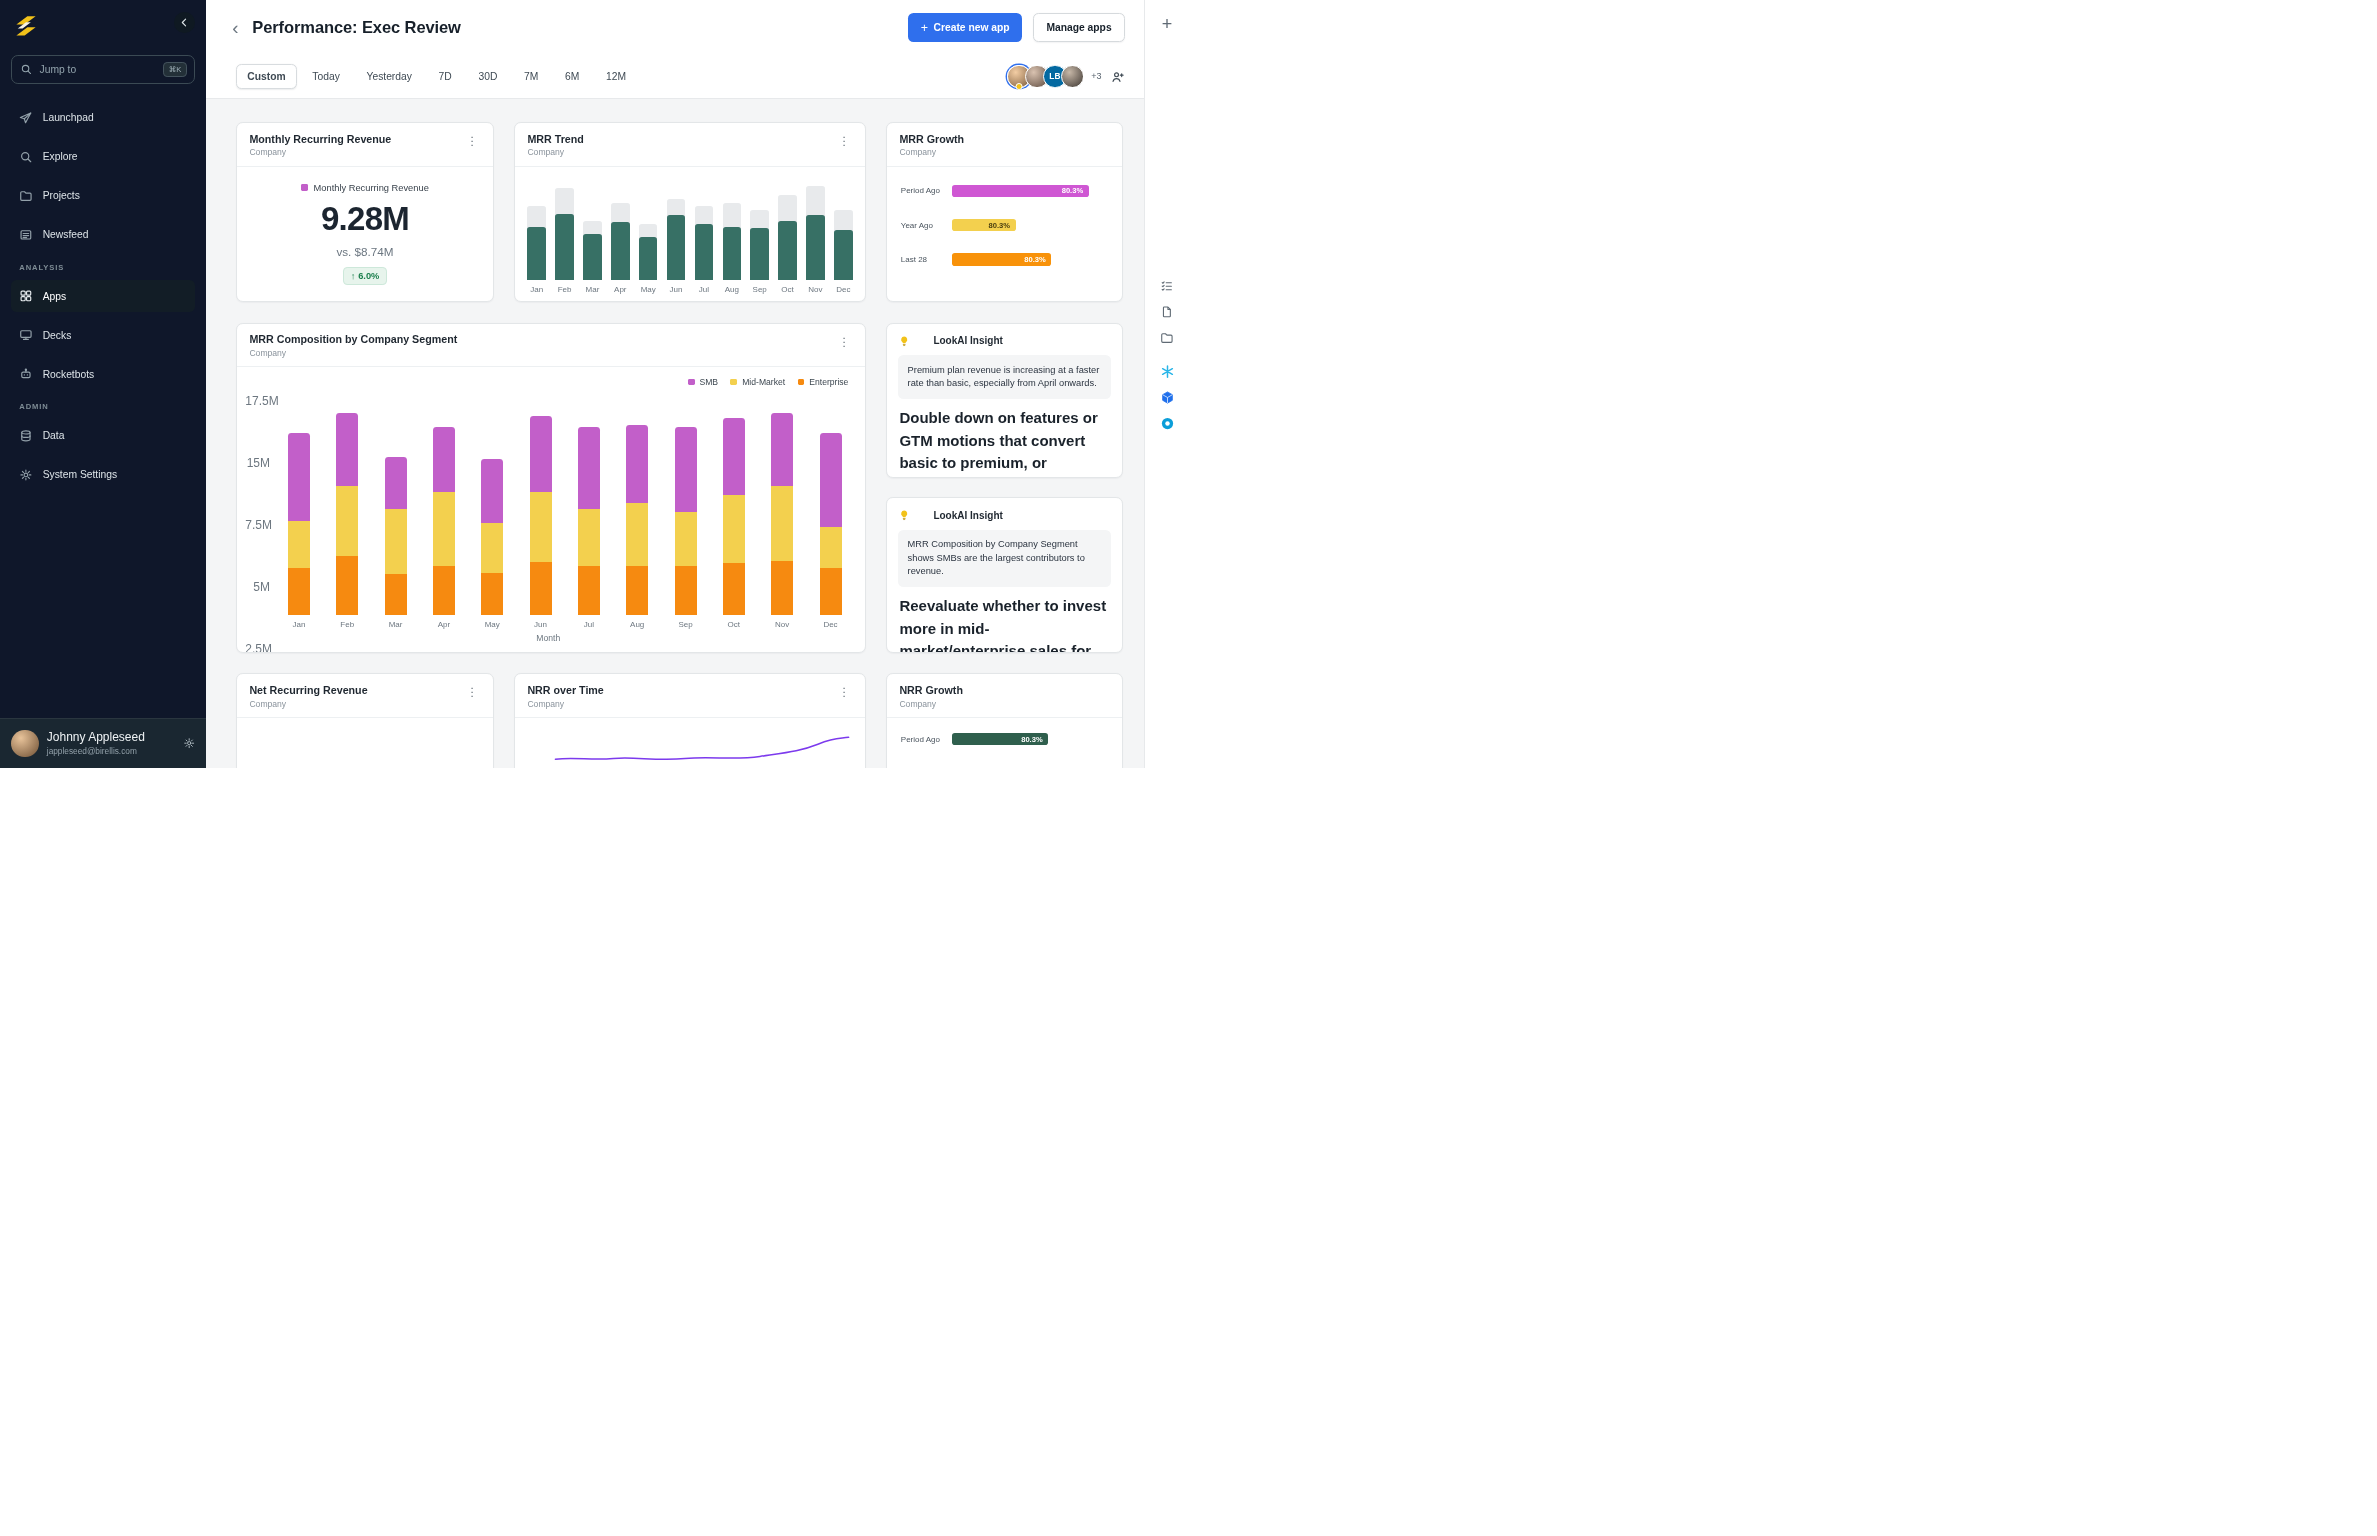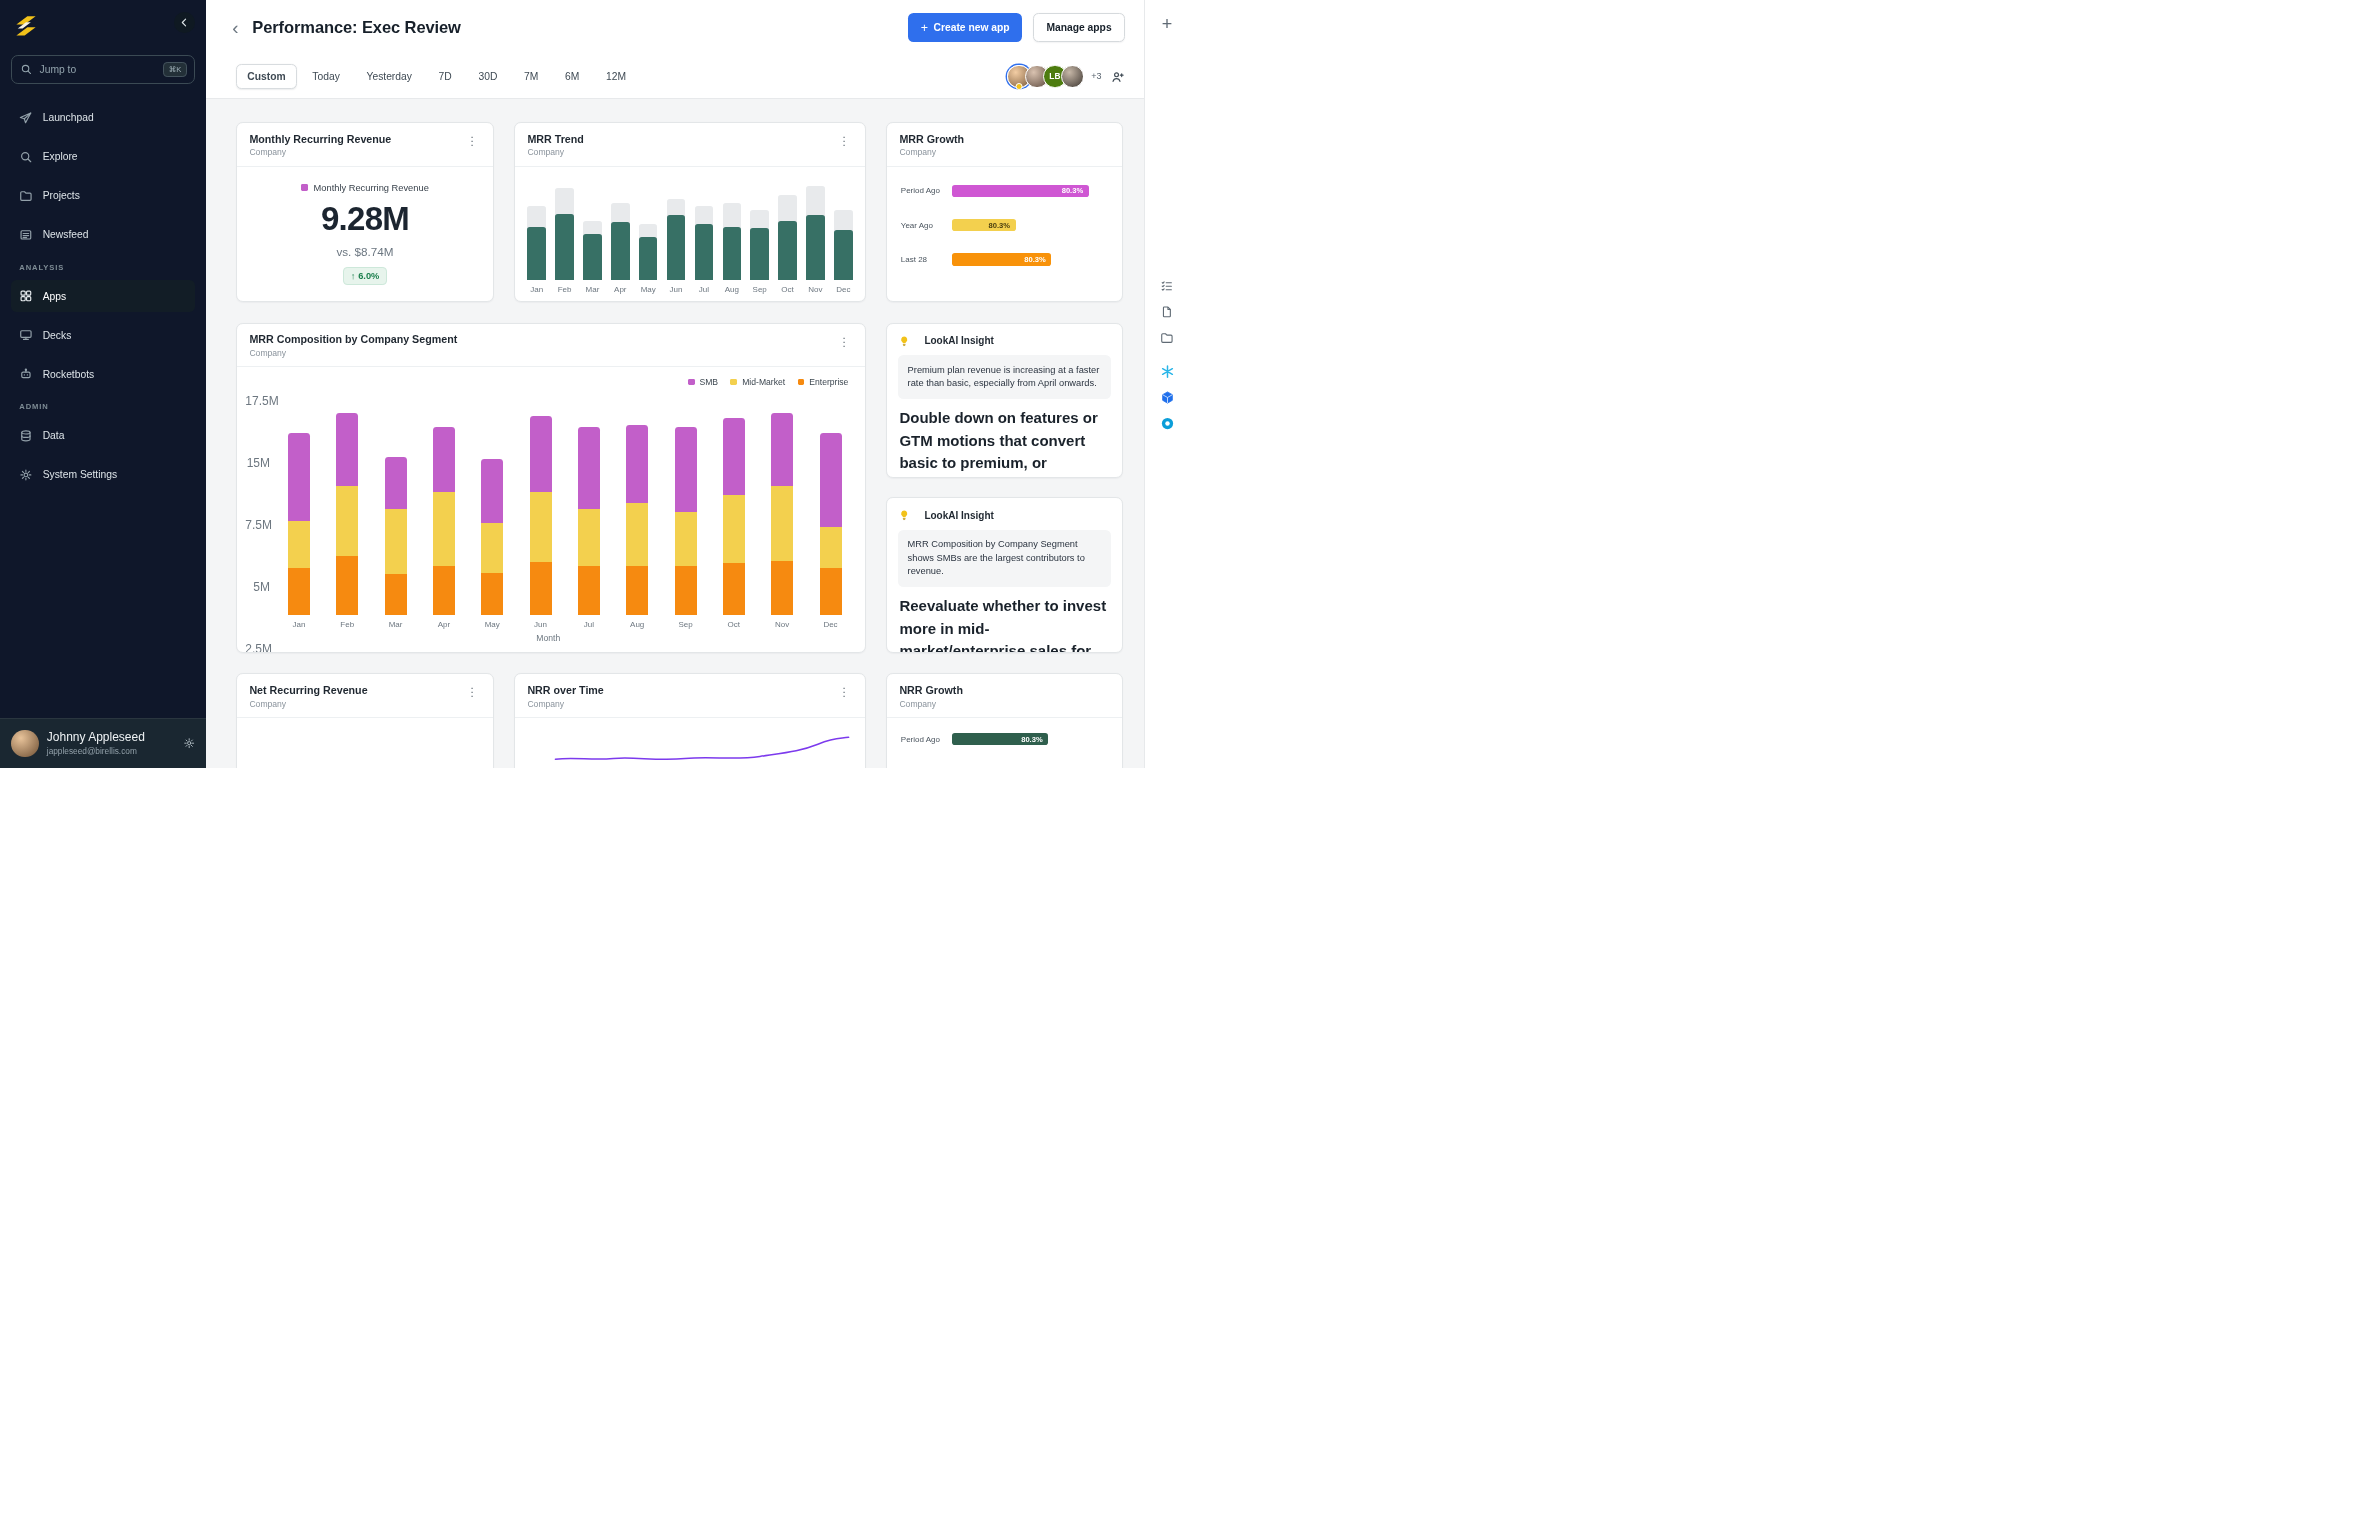--- a/index.html
+++ b/index.html
@@ -40,21 +40,21 @@
   .tabs { display:flex; align-items:center; gap:4.1px; }
   .tab { font-size:10.3px; color:#3f4a54; padding:6.2px 10.3px; border-radius:5.5px; border:0.7px solid transparent; }
   .tab.active { border-color:#d8dcdf; background:#fff; font-weight:bold; box-shadow:0 0.7px 1.4px rgba(16,24,40,.08); }
   .filterbar .spacer { flex:1; }
   .avatars { display:flex; align-items:center; }
   .av { width:23.4px; height:23.4px; border-radius:50%; border:1.4px solid #fff; margin-left:-5.5px; position:relative; }
   .av.first { margin-left:0; box-shadow:0 0 0 1.4px #2f6fed; }
   .av.first .crown { position:absolute; bottom:-2.8px; left:50%; transform:translateX(-50%); width:6.9px; height:6.9px; border-radius:50%; background:#f2c21a; border:1.4px solid #fff; }
   .av1 { background:radial-gradient(circle at 35% 30%, #f3cda4, #7a5a3a); }
   .av2 { background:radial-gradient(circle at 35% 30%, #d9c2b0, #5d4a3e); }
-  .av-lb { background:#4d7c0f; color:#fff; font-size:8.3px; font-weight:bold; display:flex; align-items:center; justify-content:center; }
+  .av-lb { background:#0369a1; color:#fff; font-size:8.3px; font-weight:bold; display:flex; align-items:center; justify-content:center; }
   .av4 { background:radial-gradient(circle at 35% 30%, #c7b8a8, #3c3530); }
   .more-count { font-size:9px; color:#5a6570; margin:0 9.6px 0 6.9px; }
   .add-person { color:#3f4a54; display:flex; }
 
   
   .content { flex:1; background:#f4f5f6; overflow:hidden; }
   .grid { display:grid; grid-template-columns:258px 352px 1fr; grid-template-rows:180px 330px 206px; gap:20.6px 20px; padding:23px 20.6px 0 30px; }
   .card { background:#fff; border:0.7px solid #e3e6e8; border-radius:6.9px; box-shadow:0 0.7px 1.4px rgba(16,24,40,.04); display:flex; flex-direction:column; overflow:hidden; }
   .card-head { display:flex; justify-content:space-between; align-items:flex-start; padding:9.6px 11px 8.3px 12.4px; border-bottom:0.7px solid #edf0f2; }
   .c-title { font-size:10.7px; font-weight:bold; color:#1f2730; }
@@ -92,21 +92,21 @@
   .comp-y { width:33px; display:flex; flex-direction:column; justify-content:space-between; text-align:right; padding-right:8.3px; font-size:12px; color:#6d7780; height:205px;gap:48px; }
   .comp-plot { flex:1; display:flex; justify-content:space-between; align-items:flex-end; padding:0 9.6px; }
   .c-col { display:flex; flex-direction:column; align-items:center; }
   .c-stack { width:22px; height:205px; display:flex; flex-direction:column; justify-content:flex-end; }
   .c-top { border-radius:3.4px 3.4px 0 0; }
   .comp-xlabel { text-align:center; font-size:8.6px; color:#6d7780; margin:4.1px 0 1.4px; }
 
   
   .insight-col { display:flex; flex-direction:column; gap:19px; }
   .insight-card { flex:1; background:#fff; border:0.7px solid #e3e6e8; border-radius:6.9px; box-shadow:0 0.7px 1.4px rgba(16,24,40,.04); padding:11px; overflow:hidden; }
-  .insight-title { display:flex; align-items:center; gap:14px; font-size:10px; font-weight:bold; color:#1f2730; margin-bottom:8.3px; }
+  .insight-title { display:flex; align-items:center; gap:23px; font-size:10px; font-weight:bold; color:#1f2730; margin-bottom:8.3px; }
   .insight-quote { background:#f4f5f6; border-radius:5.5px; padding:8.3px 9.6px; font-size:9.3px; line-height:1.45; color:#2b3440; margin-bottom:8.3px; }
   .insight-rec { font-size:15px; line-height:1.5; font-weight:bold; color:#1a222b; padding:0 1.4px; }
 
   
   .nrr-body { display:flex; justify-content:center; padding-top:13.8px; }
   .nrr-body .legend-row { font-size:9.6px; }
   .nrrtime-body { position:relative; }
   .nrr-line { position:absolute; right:15px; top:18px; }
 
   

